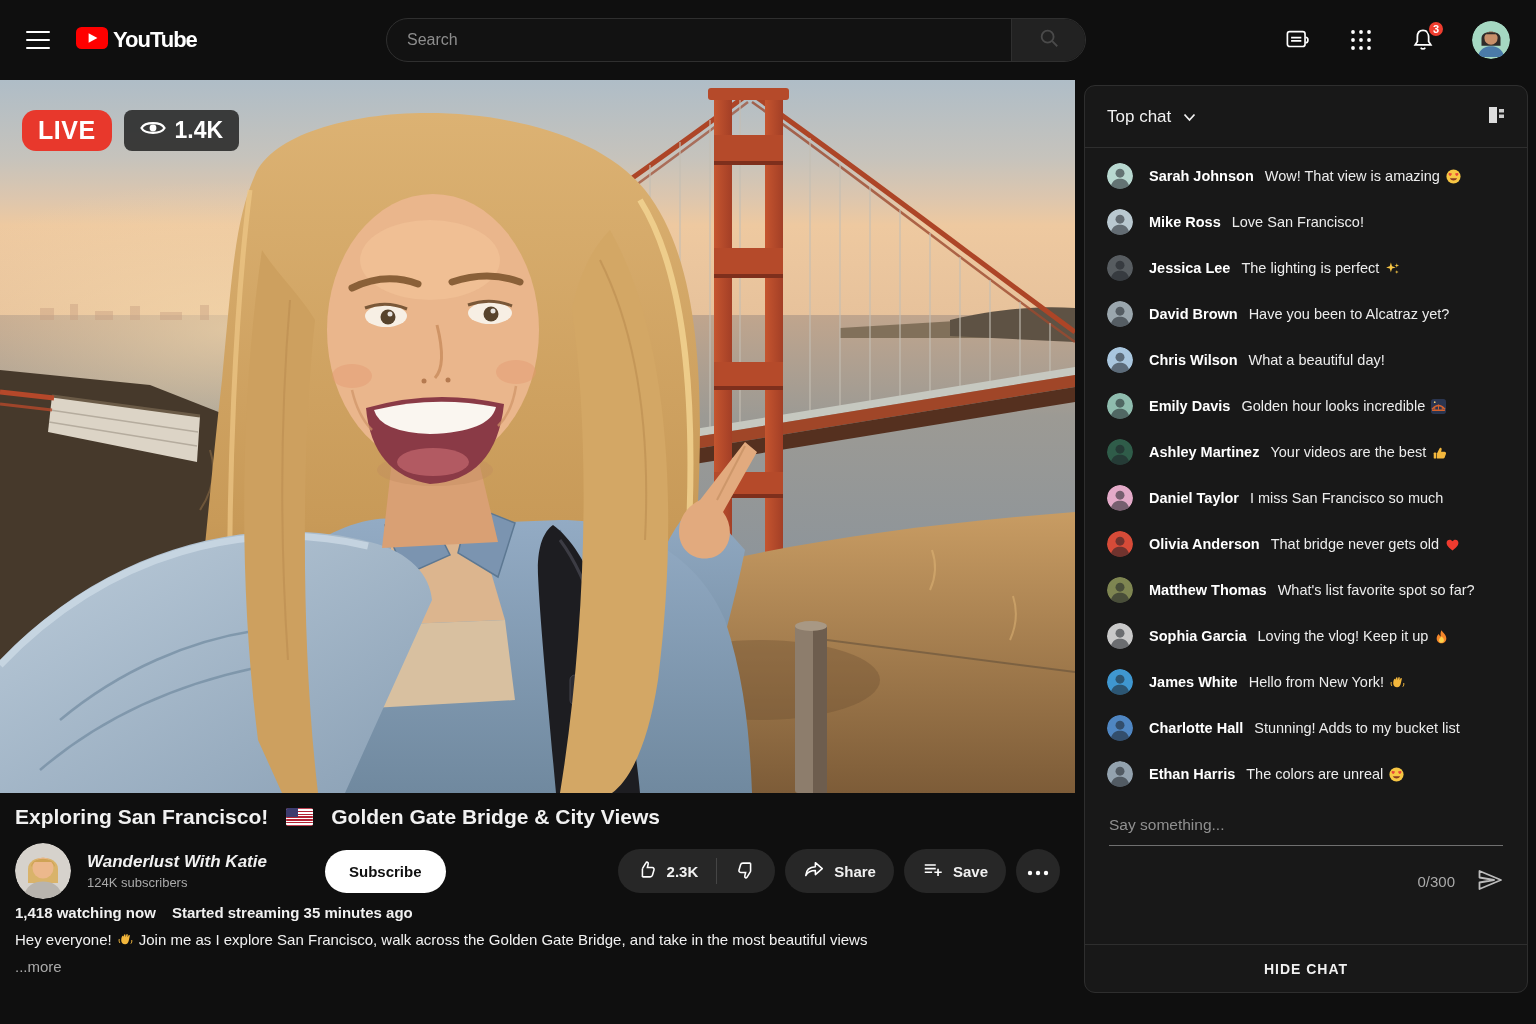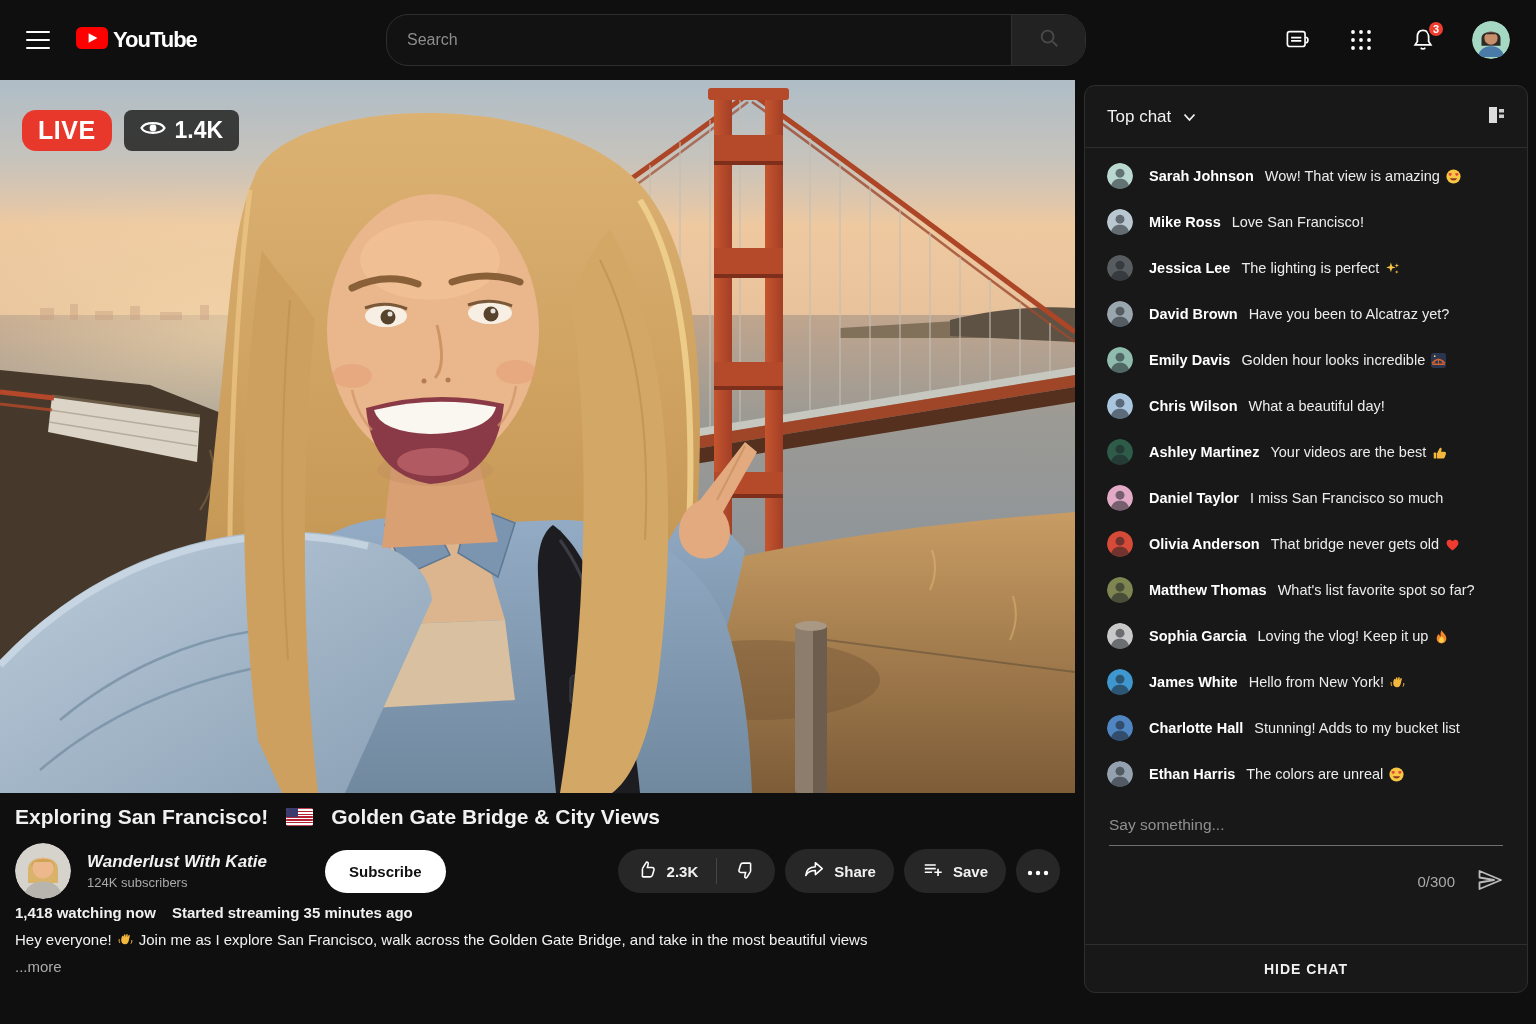--- a/index.html
+++ b/index.html
@@ -6,21 +6,21 @@
   html,body { width:1536px; height:1024px; background:#0f0f0f; overflow:hidden;
     font-family:"Liberation Sans","DejaVu Sans",sans-serif; color:#f1f1f1; }
 
   
   .header { height:80px; display:flex; align-items:center; padding:0 26px; }
   .h-left { display:flex; align-items:center; gap:26px; width:360px; flex:0 0 360px; }
   .hamburger { width:24px; height:18px; display:flex; flex-direction:column; justify-content:space-between; cursor:pointer; }
   .hamburger span { height:2px; background:#fff; border-radius:1px; }
   .yt-logo { display:flex; align-items:center; gap:5px; cursor:pointer; }
   .yt-logo .word { font-size:22px; font-weight:bold; letter-spacing:-1px; color:#fff; }
-  .search-wrap { flex:0 0 700px; height:52px; display:flex; border:1px solid #2f2f2f; border-radius:22px; overflow:hidden; background:#121212; }
+  .search-wrap { flex:0 0 700px; height:44px; display:flex; border:1px solid #2f2f2f; border-radius:22px; overflow:hidden; background:#121212; }
   .search-input { flex:1; display:flex; align-items:center; padding-left:20px; color:#8d8d8d; font-size:16px; }
   .search-btn { width:74px; background:#222222; border-left:1px solid #2f2f2f; display:flex; align-items:center; justify-content:center; }
   .h-right { margin-left:auto; display:flex; align-items:center; gap:36px; }
   .h-icon { position:relative; width:26px; height:26px; display:flex; align-items:center; justify-content:center; cursor:pointer; }
   .bell-badge { position:absolute; top:-7px; right:-9px; min-width:18px; height:18px; border-radius:9px;
     background:#f03d2f; color:#fff; font-size:11px; font-weight:bold; display:flex; align-items:center; justify-content:center;
     border:2px solid #0f0f0f; padding:0 3px; }
   .header-avatar { width:38px; height:38px; border-radius:50%; overflow:hidden; cursor:pointer; }
 
   
@@ -507,43 +507,43 @@
             <span class="av"><svg viewBox="0 0 32 32" width="26" height="26">
                 <circle cx="16" cy="16" r="16" fill="#9aa6ad"></circle>
                 <circle cx="16" cy="12.5" r="5.5" fill="rgba(30,32,38,0.55)"></circle>
                 <path d="M4.5 29 C6.5 21.5 11.5 19.5 16 19.5 C20.5 19.5 25.5 21.5 27.5 29 A16 16 0 0 1 4.5 29 Z" fill="rgba(30,32,38,0.55)"></path>
               </svg></span>
             <span class="nm">David Brown</span>
             <span class="tx">Have you been to Alcatraz yet?</span>
           </div>
           <div class="chat-row">
             <span class="av"><svg viewBox="0 0 32 32" width="26" height="26">
+                <circle cx="16" cy="16" r="16" fill="#a9c6de"></circle>
+                <circle cx="16" cy="12.5" r="5.5" fill="rgba(30,32,38,0.55)"></circle>
+                <path d="M4.5 29 C6.5 21.5 11.5 19.5 16 19.5 C20.5 19.5 25.5 21.5 27.5 29 A16 16 0 0 1 4.5 29 Z" fill="rgba(30,32,38,0.55)"></path>
+              </svg></span>
+            <span class="nm">Chris Wilson</span>
+            <span class="tx">What a beautiful day!</span>
+          </div>
+          <div class="chat-row">
+            <span class="av"><svg viewBox="0 0 32 32" width="26" height="26">
                 <circle cx="16" cy="16" r="16" fill="#8fbcae"></circle>
                 <circle cx="16" cy="12.5" r="5.5" fill="rgba(30,32,38,0.55)"></circle>
                 <path d="M4.5 29 C6.5 21.5 11.5 19.5 16 19.5 C20.5 19.5 25.5 21.5 27.5 29 A16 16 0 0 1 4.5 29 Z" fill="rgba(30,32,38,0.55)"></path>
               </svg></span>
             <span class="nm">Emily Davis</span>
             <span class="tx">Golden hour looks incredible<span class="emo">
                 <svg width="15" height="15" viewBox="0 0 14 14">
                   <rect width="14" height="14" rx="2.5" fill="#2a3550"></rect>
                   <path d="M1 9.5 Q7 2.5 13 9.5" stroke="#d4622e" stroke-width="1.4" fill="none"></path>
                   <path d="M1 10.5 H13" stroke="#d4622e" stroke-width="1.4"></path>
                   <path d="M3.5 7.2 V10 M7 5.2 V10 M10.5 7.2 V10" stroke="#d4622e" stroke-width=".9"></path>
                   <circle cx="3.5" cy="3" r=".8" fill="#f5d37a"></circle>
                 </svg>
               </span></span>
-          </div>
-          <div class="chat-row">
-            <span class="av"><svg viewBox="0 0 32 32" width="26" height="26">
-                <circle cx="16" cy="16" r="16" fill="#a9c6de"></circle>
-                <circle cx="16" cy="12.5" r="5.5" fill="rgba(30,32,38,0.55)"></circle>
-                <path d="M4.5 29 C6.5 21.5 11.5 19.5 16 19.5 C20.5 19.5 25.5 21.5 27.5 29 A16 16 0 0 1 4.5 29 Z" fill="rgba(30,32,38,0.55)"></path>
-              </svg></span>
-            <span class="nm">Chris Wilson</span>
-            <span class="tx">What a beautiful day!</span>
           </div>
           <div class="chat-row">
             <span class="av"><svg viewBox="0 0 32 32" width="26" height="26">
                 <circle cx="16" cy="16" r="16" fill="#2f5c49"></circle>
                 <circle cx="16" cy="12.5" r="5.5" fill="rgba(30,32,38,0.55)"></circle>
                 <path d="M4.5 29 C6.5 21.5 11.5 19.5 16 19.5 C20.5 19.5 25.5 21.5 27.5 29 A16 16 0 0 1 4.5 29 Z" fill="rgba(30,32,38,0.55)"></path>
               </svg></span>
             <span class="nm">Ashley Martinez</span>
             <span class="tx">Your videos are the best<span class="emo">
                 <svg width="15" height="15" viewBox="0 0 14 14" fill="#f3b73c">

